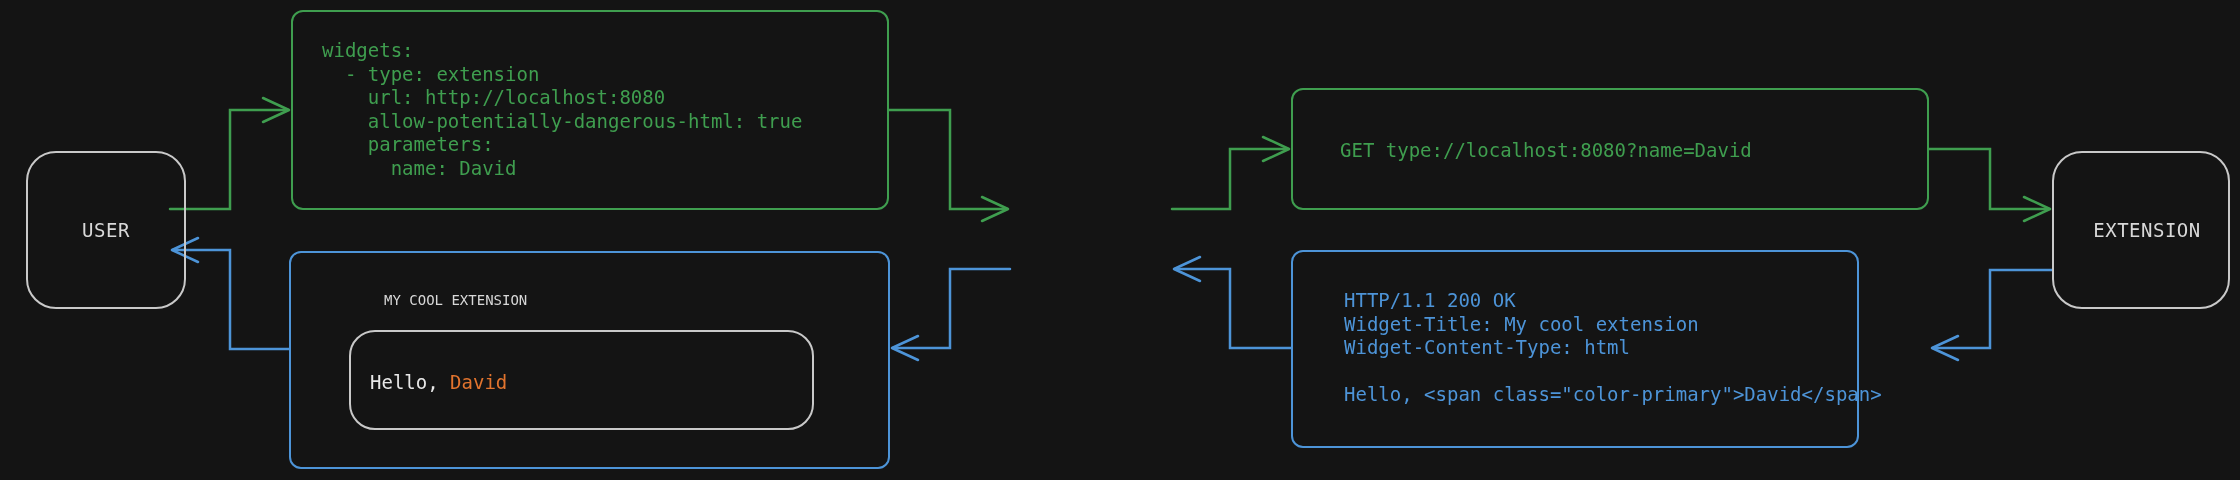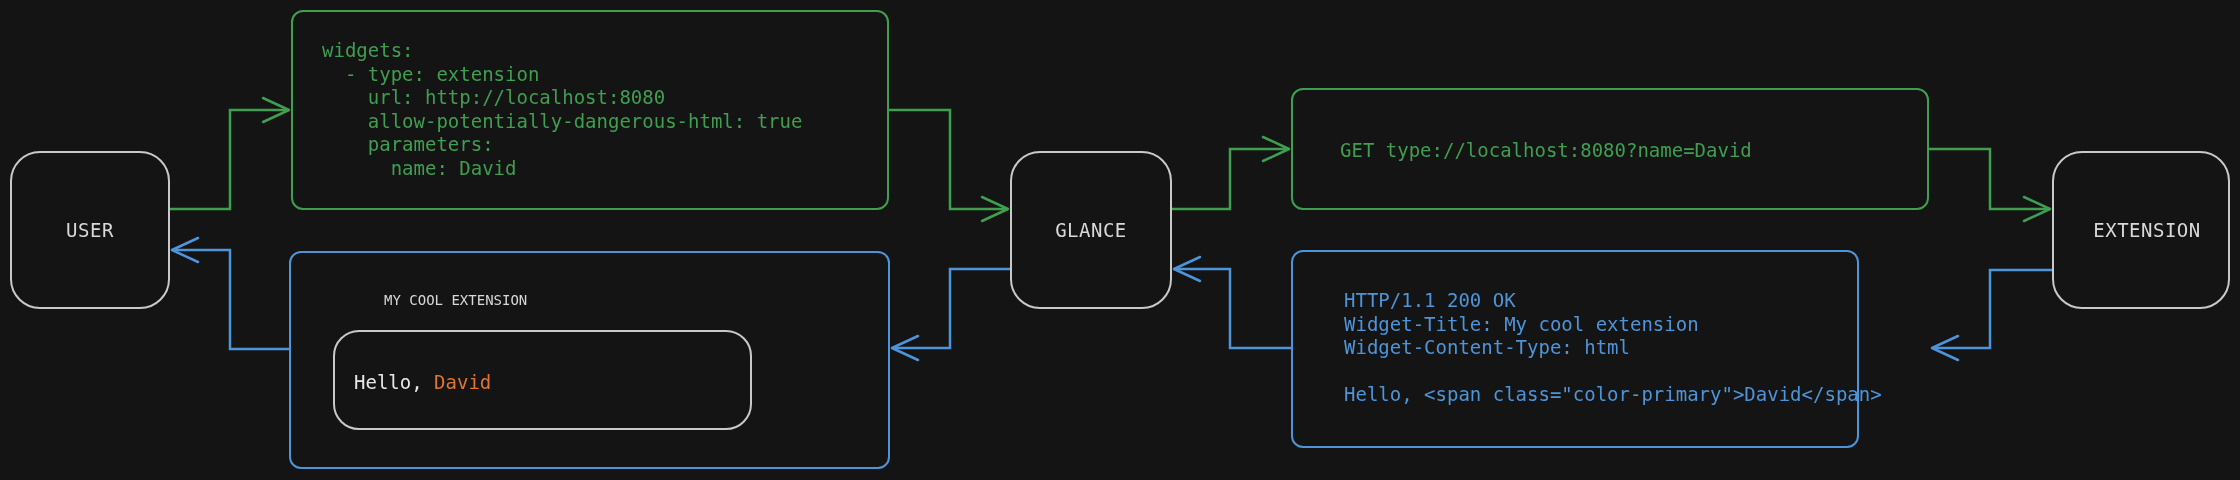--- a/index.html
+++ b/index.html
@@ -60,35 +60,35 @@
   }
   .greeting {
     position: absolute;
     font-size: 19px;
     color: #e8e8e8;
     white-space: pre;
   }
   .greeting .name { color: #e2742e; }
 
   
-  #node-user      { left: 10px;   top: 151px; width: 160px; height: 158px; }
+  #node-user      { left: 26px;   top: 151px; width: 160px; height: 158px; }
   #node-glance    { left: 1010px; top: 151px; width: 162px; height: 158px; }
   #node-extension { left: 2052px; top: 151px; width: 178px; height: 158px; padding-left: 12px; }
 
   #box-config   { left: 291px;  top: 10px;  width: 598px; height: 200px; }
   #box-request  { left: 1291px; top: 88px;  width: 638px; height: 122px; }
   #box-response { left: 1291px; top: 250px; width: 568px; height: 198px; }
   #box-preview  { left: 289px;  top: 251px; width: 601px; height: 218px; }
 
   #code-config   { left: 29px; top: 27px; }
   #code-request  { left: 47px; top: 49px; }
   #code-response { left: 51px; top: 37px; }
 
   #preview-title { left: 61px; top: 39px; }
-  #preview-inner { left: 42px; top: 77px; width: 419px; height: 100px; }
+  #preview-inner { left: 58px; top: 77px; width: 465px; height: 100px; }
   #greeting      { left: 19px; top: 39px; }
 
   svg .req { stroke: #3f9e4f; }
   svg .res { stroke: #4d94d8; }
   svg path { fill: none; stroke-width: 2.5; stroke-linecap: round; stroke-linejoin: miter; }
 </style>
 </head>
 <body>
 
 <div class="canvas">
@@ -126,23 +126,20 @@
     </g>
     <g>
       <path class="res" d="M289,349 L230,349 L230,250 L173,250"></path>
       <path class="res" d="M198,238 L172,250 M198,262 L172,250"></path>
     </g>
   </svg>
 
   <div class="node" id="node-user">
     <span class="node-label">USER</span>
   </div>
-  <div class="node" id="node-glance">
-    <span class="node-label">GLANCE</span>
-  </div>
   <div class="node" id="node-extension">
     <span class="node-label">EXTENSION</span>
   </div>
 
   <div class="msg-box green" id="box-config">
     <pre class="code green-text" id="code-config">widgets:
   - type: extension
     url: http://localhost:8080
     allow-potentially-dangerous-html: true
     parameters:

